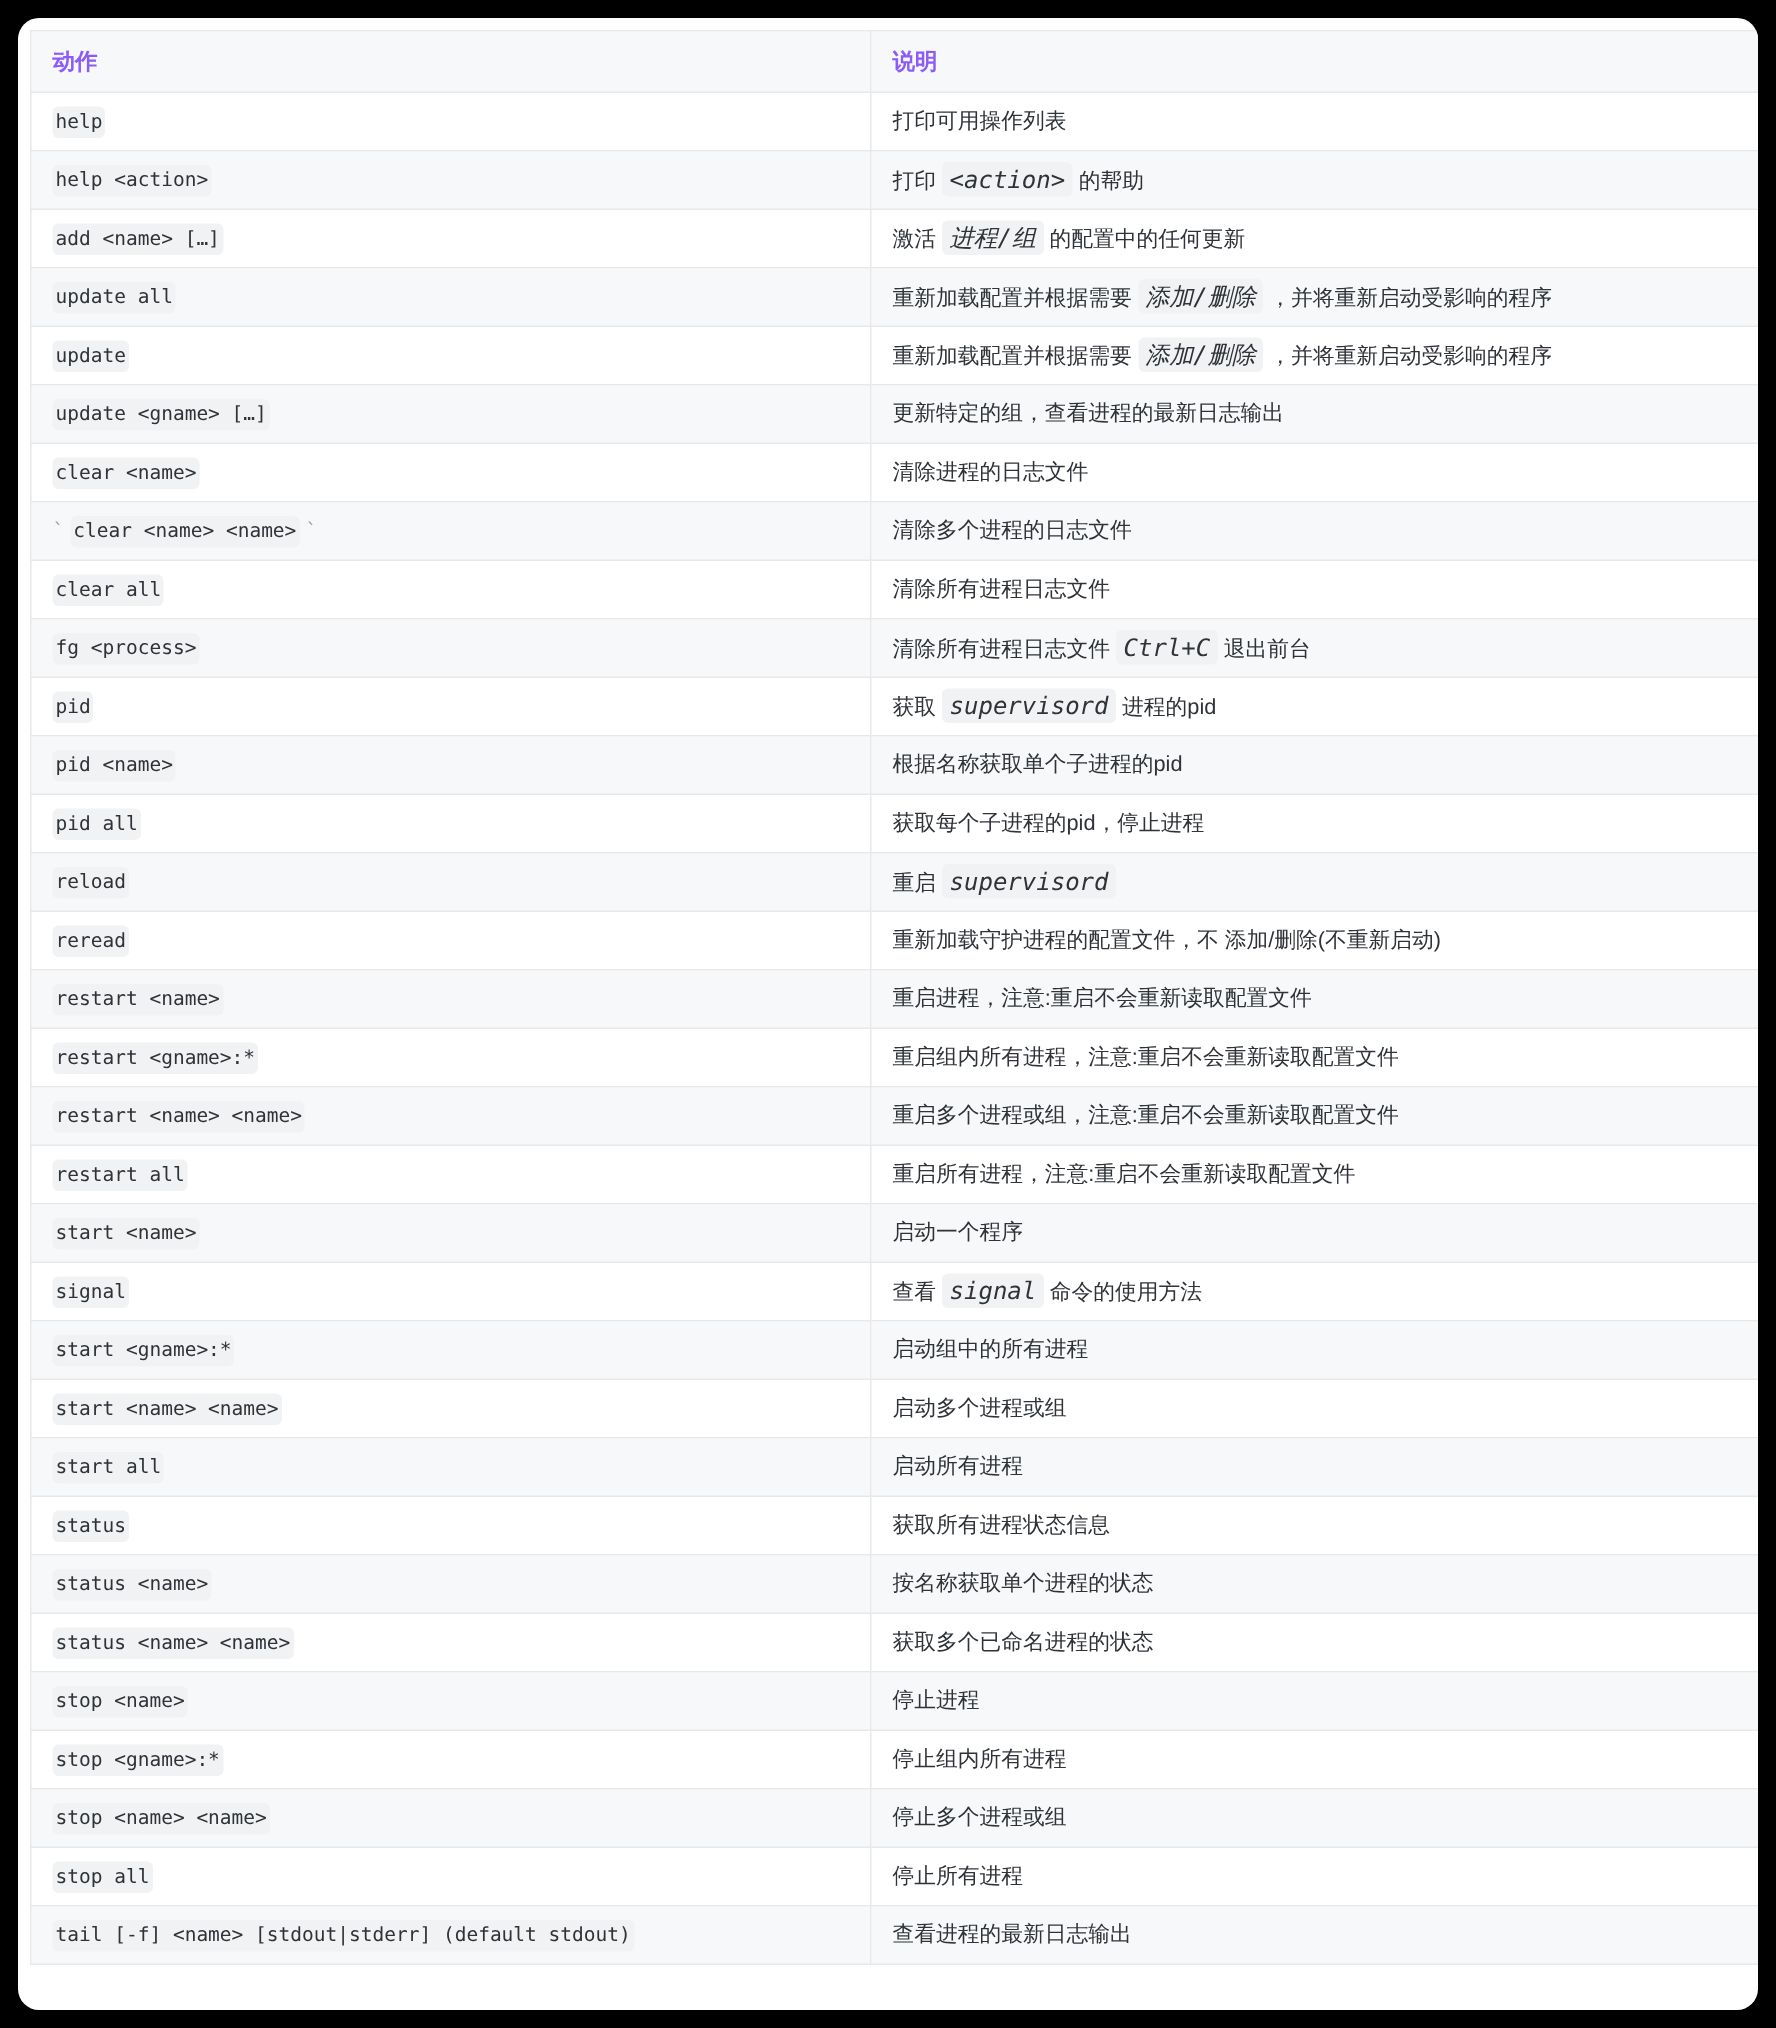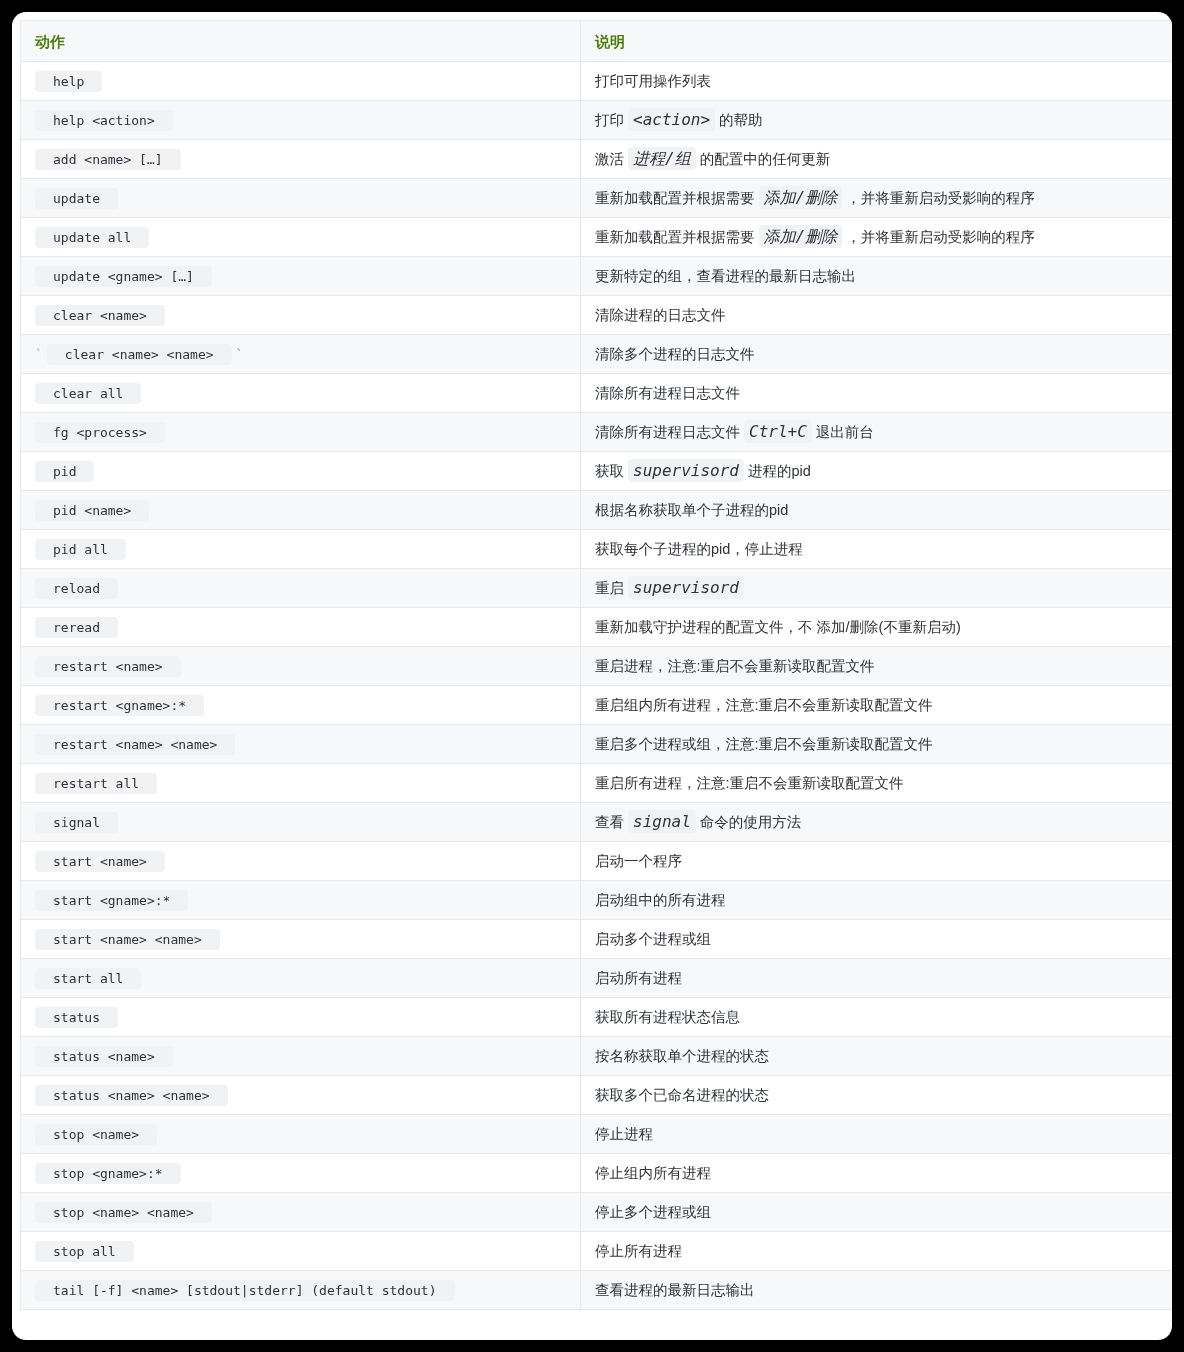--- a/index.html
+++ b/index.html
@@ -48,36 +48,36 @@
     text-align: left;
     font-size: 14.5px;
     line-height: 1.4;
     color: #2f3338;
     overflow: hidden;
     white-space: nowrap;
   }
   table.cmd-table thead th {
     background: #f7f8f9;
     font-weight: bold;
-    color: #4d7c0f;
+    color: #8b5cf6;
     height: 40px;
     font-size: 15px;
   }
   table.cmd-table tbody tr:nth-child(even) td {
     background: #f7f8f9;
   }
   table.cmd-table tbody tr:nth-child(odd) td {
     background: #ffffff;
   }
   code.code {
     font-family: "DejaVu Sans Mono", "Liberation Mono", monospace;
     font-size: 13px;
     background: #f1f2f4;
     border-radius: 4px;
-    padding: 3px 18px;
+    padding: 3px 2px;
     color: #2f3338;
     white-space: pre;
   }
   td.desc code.code {
     font-size: 16px;
     padding: 2px 5px;
     font-style: italic;
   }
   .tick {
     font-family: "DejaVu Sans Mono", "Liberation Mono", monospace;
@@ -109,28 +109,28 @@
           </tr>
           <tr>
             <td class="action"><code class="code">help &lt;action&gt;</code></td>
             <td class="desc"><span class="desc-text">打印 </span><code class="code">&lt;action&gt;</code><span class="desc-text"> 的帮助</span></td>
           </tr>
           <tr>
             <td class="action"><code class="code">add &lt;name&gt; […]</code></td>
             <td class="desc"><span class="desc-text">激活 </span><code class="code">进程/组</code><span class="desc-text"> 的配置中的任何更新</span></td>
           </tr>
           <tr>
+            <td class="action"><code class="code">update all</code></td>
+            <td class="desc"><span class="desc-text">重新加载配置并根据需要 </span><code class="code">添加/删除</code><span class="desc-text"> ，并将重新启动受影响的程序</span></td>
+          </tr>
+          <tr>
             <td class="action"><code class="code">update</code></td>
             <td class="desc"><span class="desc-text">重新加载配置并根据需要 </span><code class="code">添加/删除</code><span class="desc-text"> ，并将重新启动受影响的程序</span></td>
           </tr>
           <tr>
-            <td class="action"><code class="code">update all</code></td>
-            <td class="desc"><span class="desc-text">重新加载配置并根据需要 </span><code class="code">添加/删除</code><span class="desc-text"> ，并将重新启动受影响的程序</span></td>
-          </tr>
-          <tr>
             <td class="action"><code class="code">update &lt;gname&gt; […]</code></td>
             <td class="desc"><span class="desc-text">更新特定的组，查看进程的最新日志输出</span></td>
           </tr>
           <tr>
             <td class="action"><code class="code">clear &lt;name&gt;</code></td>
             <td class="desc"><span class="desc-text">清除进程的日志文件</span></td>
           </tr>
           <tr>
             <td class="action"><span class="tick">`</span> <code class="code">clear &lt;name&gt; &lt;name&gt;</code> <span class="tick">`</span></td>
             <td class="desc"><span class="desc-text">清除多个进程的日志文件</span></td>
@@ -173,26 +173,26 @@
           </tr>
           <tr>
             <td class="action"><code class="code">restart &lt;name&gt; &lt;name&gt;</code></td>
             <td class="desc"><span class="desc-text">重启多个进程或组，注意:重启不会重新读取配置文件</span></td>
           </tr>
           <tr>
             <td class="action"><code class="code">restart all</code></td>
             <td class="desc"><span class="desc-text">重启所有进程，注意:重启不会重新读取配置文件</span></td>
           </tr>
           <tr>
+            <td class="action"><code class="code">start &lt;name&gt;</code></td>
+            <td class="desc"><span class="desc-text">启动一个程序</span></td>
+          </tr>
+          <tr>
             <td class="action"><code class="code">signal</code></td>
             <td class="desc"><span class="desc-text">查看 </span><code class="code">signal</code><span class="desc-text"> 命令的使用方法</span></td>
-          </tr>
-          <tr>
-            <td class="action"><code class="code">start &lt;name&gt;</code></td>
-            <td class="desc"><span class="desc-text">启动一个程序</span></td>
           </tr>
           <tr>
             <td class="action"><code class="code">start &lt;gname&gt;:*</code></td>
             <td class="desc"><span class="desc-text">启动组中的所有进程</span></td>
           </tr>
           <tr>
             <td class="action"><code class="code">start &lt;name&gt; &lt;name&gt;</code></td>
             <td class="desc"><span class="desc-text">启动多个进程或组</span></td>
           </tr>
           <tr>

